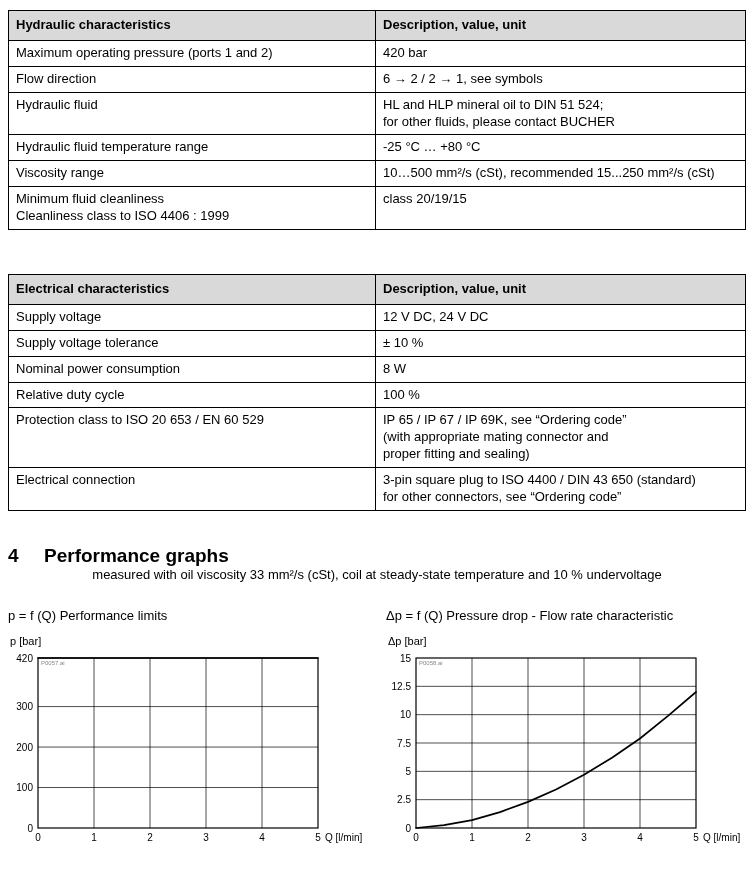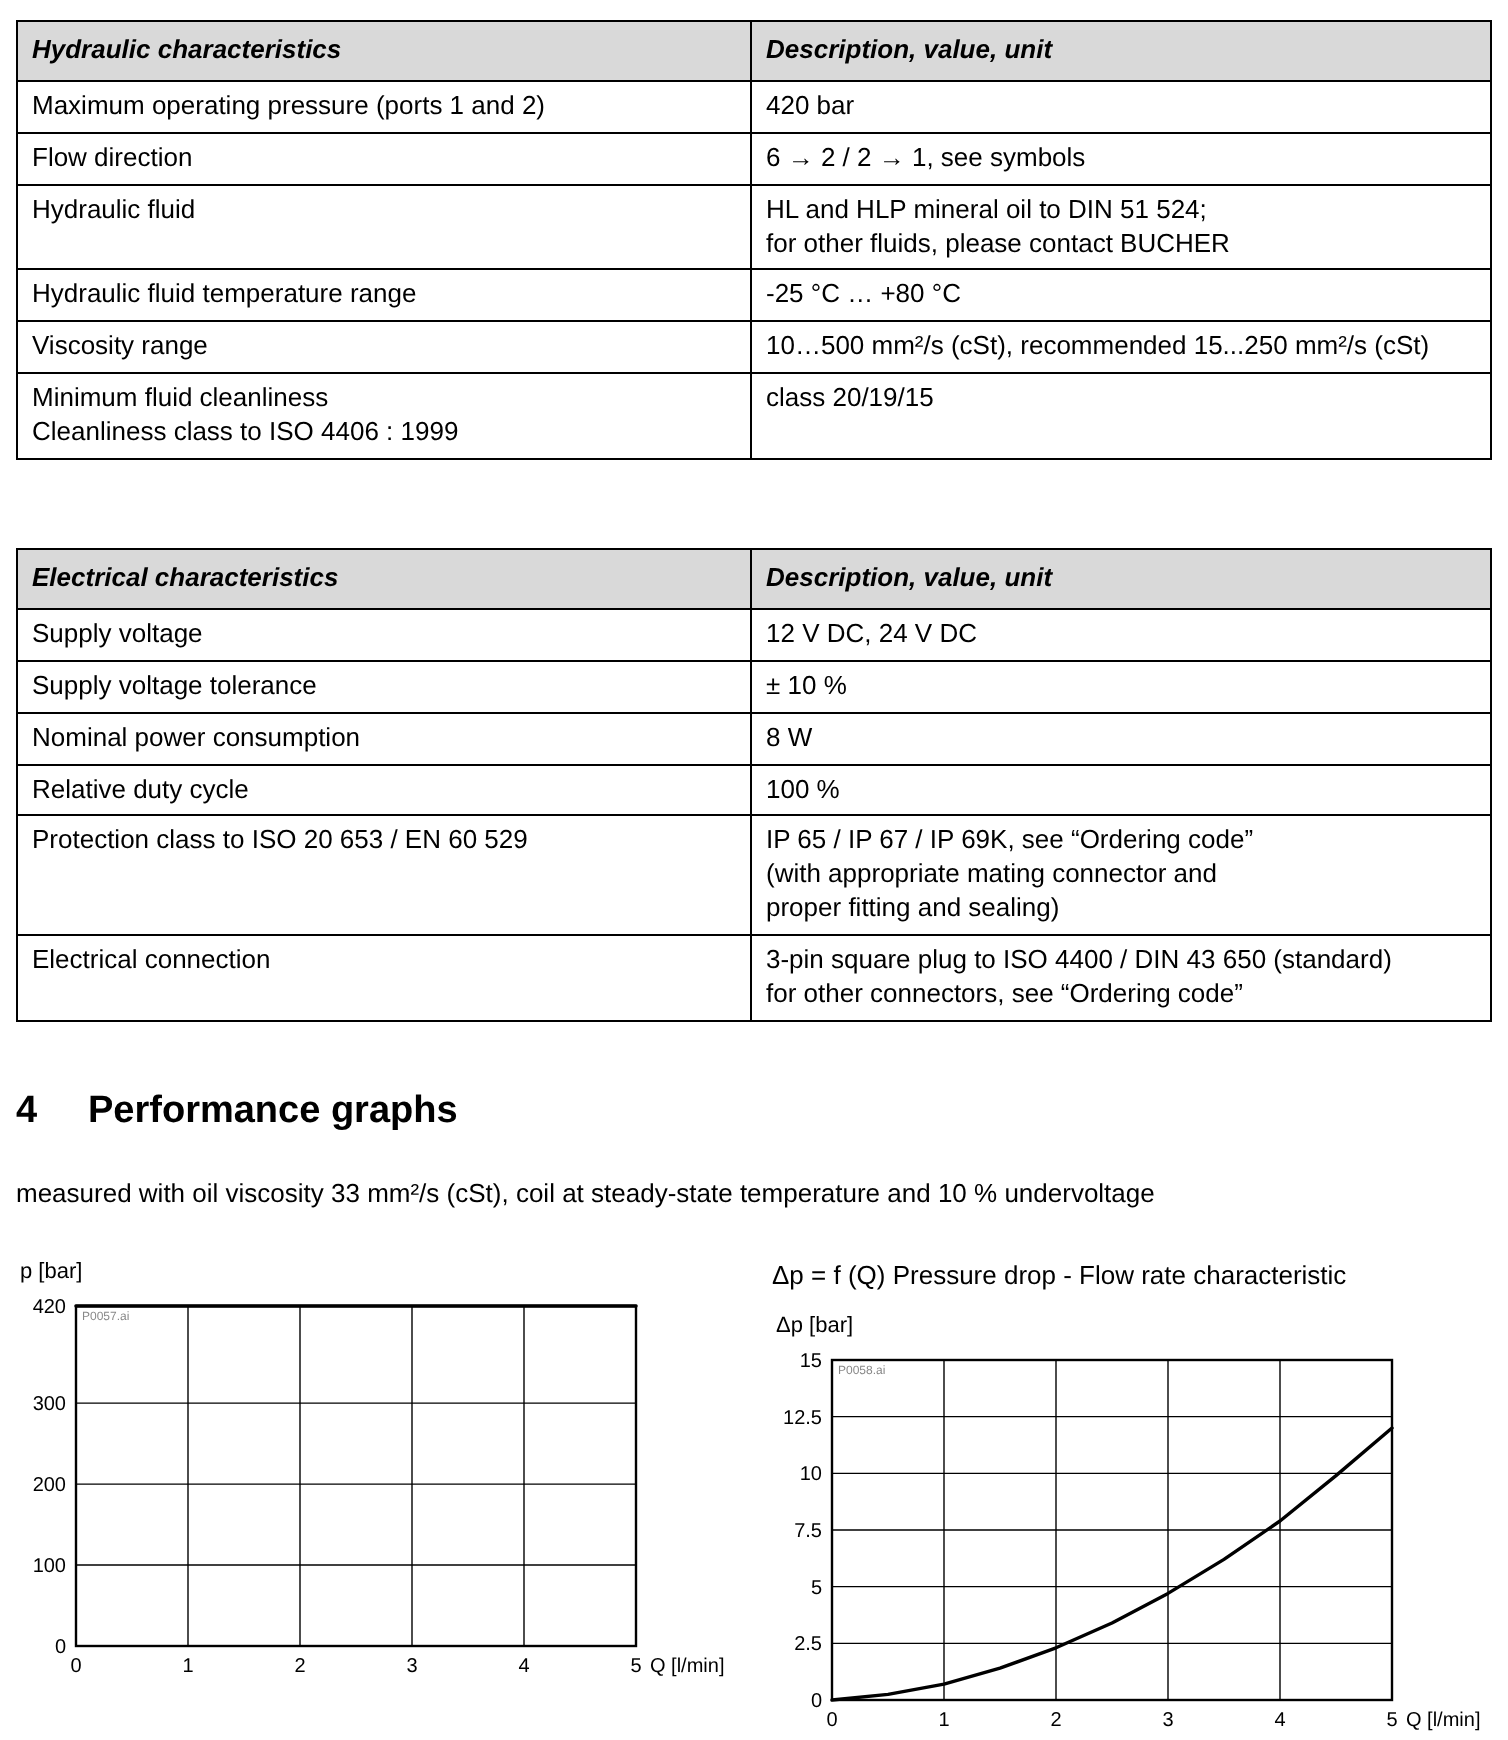--- a/index.html
+++ b/index.html
@@ -22,37 +22,36 @@
     text-align: left;
     vertical-align: top;
     padding: 4px 7px;
     line-height: 1.3;
     white-space: pre-line;
   }
   table.spec th {
     background: #d9d9d9;
     font-weight: bold;
     padding: 6px 7px;
-    font-style: italic;
   }
   .gap-between-tables { height: 20px; }
 
   .section-heading {
     margin-top: 34px;
     font-size: 19px;
     font-weight: bold;
     display: flex;
     align-items: baseline;
   }
   .section-heading .num { width: 36px; }
 
   .section-note {
     font-size: 13px;
-    margin-top: 22px;
     margin-bottom: 26px;
+    text-align: center;
   }
 
   .graphs {
     display: flex;
     gap: 12px;
     align-items: flex-start;
   }
   figure.graph { width: 366px; }
   .graph-title { font-size: 13px; margin-bottom: 12px; }
   .ylab { font-size: 11px; margin-left: 2px; margin-bottom: 2px; }
@@ -159,20 +158,21 @@
   <div class="section-heading">
     <span class="num">4</span>
     <span>Performance graphs</span>
   </div>
 
   <div class="section-note">measured with oil viscosity 33 mm²/s (cSt), coil at steady-state temperature and 10 % undervoltage</div>
 
   <div class="graphs">
 
     <figure class="graph">
+      <figcaption class="graph-title">p = f (Q) Performance limits</figcaption>
       <div class="ylab">p [bar]</div>
       <svg class="chart" viewBox="0 0 366 198" width="366" height="198">
           <line class="grid" x1="86" y1="9" x2="86" y2="179"></line>
           <line class="grid" x1="142" y1="9" x2="142" y2="179"></line>
           <line class="grid" x1="198" y1="9" x2="198" y2="179"></line>
           <line class="grid" x1="254" y1="9" x2="254" y2="179"></line>
           <line class="grid" x1="30" y1="138.52380952380952" x2="310" y2="138.52380952380952"></line>
           <line class="grid" x1="30" y1="98.04761904761905" x2="310" y2="98.04761904761905"></line>
           <line class="grid" x1="30" y1="57.57142857142857" x2="310" y2="57.57142857142857"></line>
           <rect class="frame" x="30" y="9" width="280" height="170"></rect>

